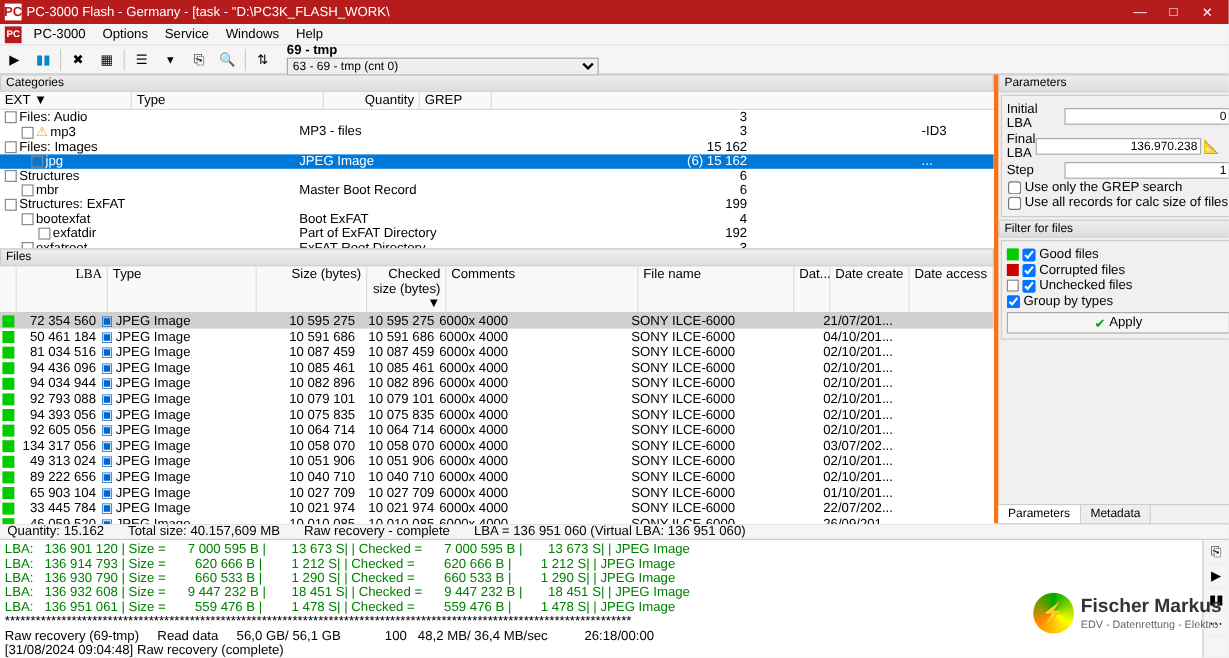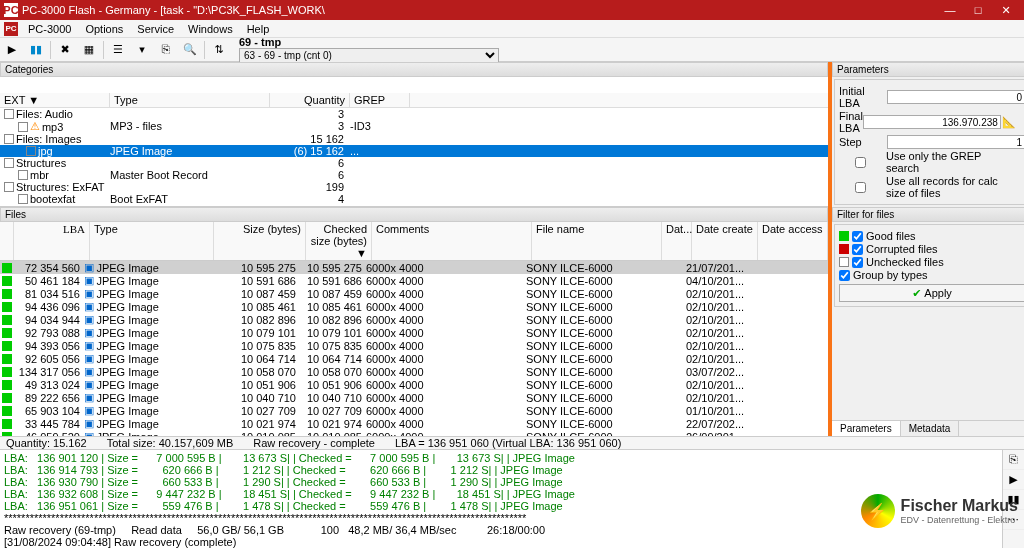--- a/index.html
+++ b/index.html
@@ -15,43 +15,43 @@
 .tbtn { width:22px; height:22px; display:flex; align-items:center; justify-content:center; cursor:pointer; border:1px solid transparent; margin:0 1px; }
 .sep { width:1px; height:18px; background:#ccc; margin:0 2px; }
 .pathbox { display:flex; flex-direction:column; margin-left:8px; font-size:10px; flex:1; }
 .pathbox .p1 { font-weight:bold; }
 .pathbox select { width:260px; font-size:10px; height:15px; border:1px solid #aaa; }
 .main { display:flex; height:calc(100% - 62px - 112px); }
 .left { flex:1; display:flex; flex-direction:column; border-right:4px solid #f97316; }
 .right { width:200px; display:flex; flex-direction:column; }
 .panel-title { background:linear-gradient(#eee,#ddd); border:1px solid #ccc; padding:1px 4px; font-size:10px; }
 .categories { height:130px; overflow:auto; border-bottom:1px solid #ccc; background:#fff; }
-.cat-header { display:flex; background:#f9f9f9; border-bottom:1px solid #ddd; font-size:10px;margin-top:16px; }
+.cat-header { display:flex; background:#f9f9f9; border-bottom:1px solid #ddd; font-size:10px; }
 .cat-header div { padding:1px 4px; border-right:1px solid #ddd; }
-.cat-row { display:flex; font-family:"Courier New",monospace; font-size:10px; }
+.cat-row { display:flex; font-family:"Courier New",monospace; font-size:10px;justify-content:space-between; }
 .cat-row.sel { background:#0078d7; color:#fff; }
 .cat-row .c1 { width:110px; padding-left:4px; display:flex; align-items:center; gap:2px; }
 .cat-row .c2 { width:160px; }
 .cat-row .c3 { width:80px; text-align:right; padding-right:6px; }
 .cat-row .c4 { width:60px; }
 .chk { width:10px; height:10px; border:1px solid #888; display:inline-block; }
 .files-panel { flex:1; display:flex; flex-direction:column; overflow:hidden; }
 .files-header { display:flex; background:#f9f9f9; border-bottom:1px solid #ccc; font-size:10px; }
 .files-header div { padding:1px 4px; border-right:1px solid #ddd; }
 .files-body { flex:1; overflow:auto; background:#fff; }
 .frow { display:flex; font-family:"Courier New",monospace; font-size:10px; height:13px; align-items:center; }
 .frow.sel { background:#d0d0d0; }
 .frow .sq { width:10px; height:10px; background:#0c0; margin:0 2px; }
 .fh-lba{width:76px;text-align:right;font-family:Liberation Serif, serif;} .fh-type{width:124px;} .fh-size{width:92px;text-align:right;} .fh-csize{width:66px;text-align:right;} .fh-com{width:160px;} .fh-fn{width:130px;} .fh-dat{width:30px;} .fh-dc{width:66px;} .fh-da{width:70px;}
 .frow .fc-lba{width:70px;text-align:right;padding-right:4px;} .frow .fc-type{width:124px;display:flex;align-items:center;gap:2px;} .frow .fc-size{width:92px;text-align:right;padding-right:4px;} .frow .fc-csize{width:66px;text-align:right;padding-right:4px;} .frow .fc-com{width:160px;} .frow .fc-fn{width:130px;} .frow .fc-dat{width:30px;} .frow .fc-dc{width:66px;} .frow .fc-da{width:70px;}
 .params { padding:4px; font-size:10px; border:1px solid #ccc; margin:2px; }
 .params .prow { display:flex; align-items:center; margin:1px 0; }
 .params .prow span { width:60px; }
 .params .prow input { flex:1; text-align:right; border:1px solid #aaa; height:14px; font-size:10px; padding:0 2px; }
-.params label { display:flex; align-items:center; gap:20px; font-size:10px; margin:1px 16px; }
+.params label { display:flex; align-items:center; gap:3px; font-size:10px; margin:1px 1px; }
 .filter { padding:4px; font-size:10px; border:1px solid #ccc; margin:2px; }
 .filter .frow2 { display:flex; align-items:center; gap:3px; margin:1px 0; }
 .filter .swatch { width:10px; height:10px; }
 .filter button { width:100%; margin-top:3px; border:1px solid #aaa; background:#f5f5f5; display:flex; align-items:center; justify-content:center; gap:3px; height:18px; cursor:pointer; }
 .tabs-right { display:flex; border-top:1px solid #ccc; margin-top:auto; }
 .tabs-right div { padding:2px 8px; font-size:10px; border-right:1px solid #ccc; cursor:pointer; background:#eee; }
 .tabs-right div.active { background:#fff; }
 .bottom { position:absolute; bottom:0; left:0; right:0; height:112px; display:flex; flex-direction:column; border-top:1px solid #ccc; background:#f5f5f5; }
 .status { height:16px; display:flex; gap:20px; padding:0 6px; font-size:10px; align-items:flex-start; border-bottom:1px solid #ccc; }
 .log-area { flex:1; display:flex; }

